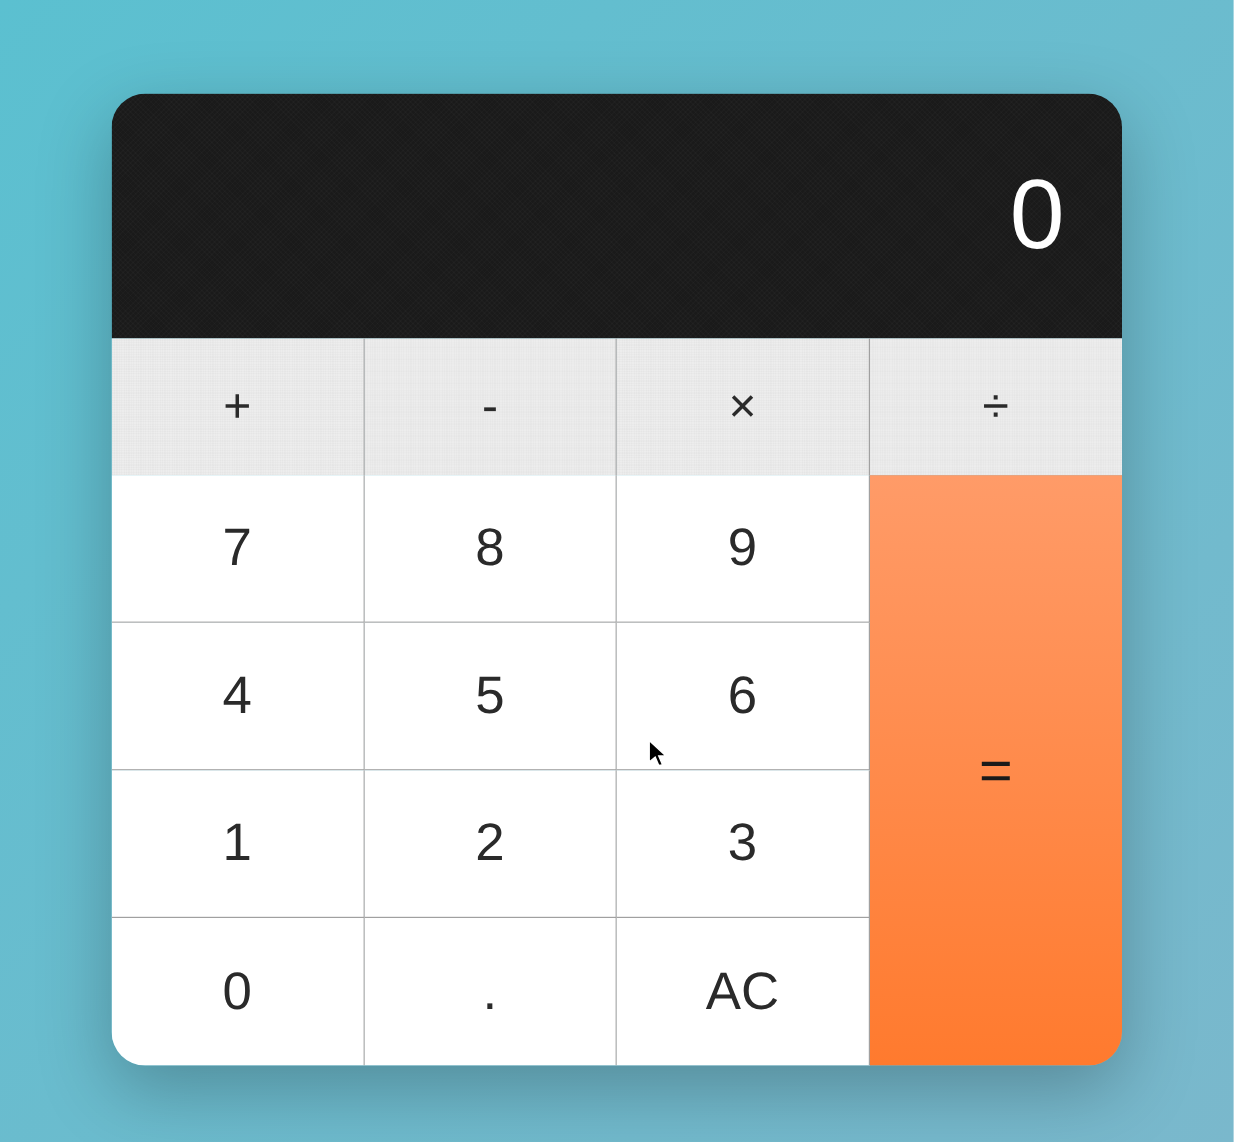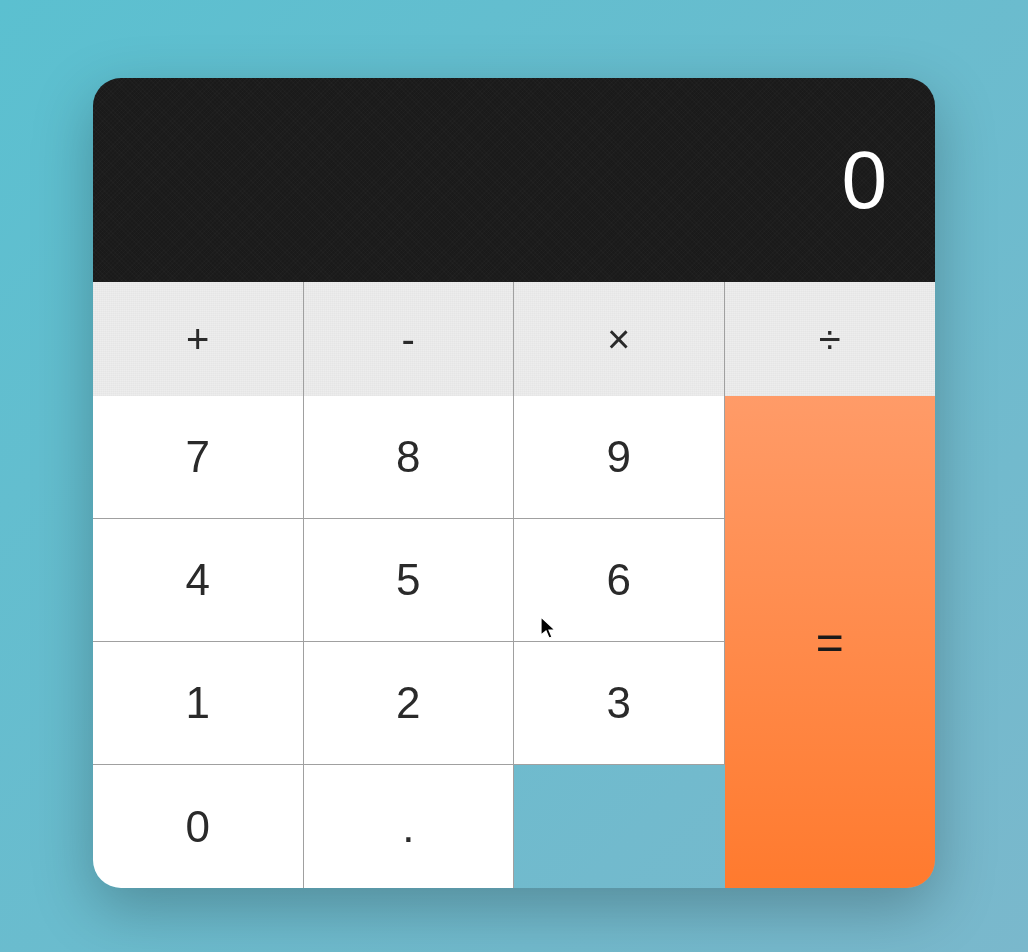--- a/index.html
+++ b/index.html
@@ -158,20 +158,23 @@
       </button>
       <button class="num-btn">
         <span>3</span>
       </button>
       <button class="num-btn last-row">
         <span>0</span>
       </button>
       <button class="num-btn last-row">
         <span>.</span>
       </button>
+      <button class="num-btn last-row">
+        <span>AC</span>
+      </button>
     </div>
     <button class="equals-btn">
       <span>=</span>
     </button>
   </div>
 
 </div>
 
 <svg class="cursor" width="20" height="26" viewBox="0 0 20 26">
   <path d="M1 1 L1 19 L6 15 L9 22 L12 21 L9 14 L15 14 Z" fill="#000" stroke="#fff" stroke-width="1.2"></path>

